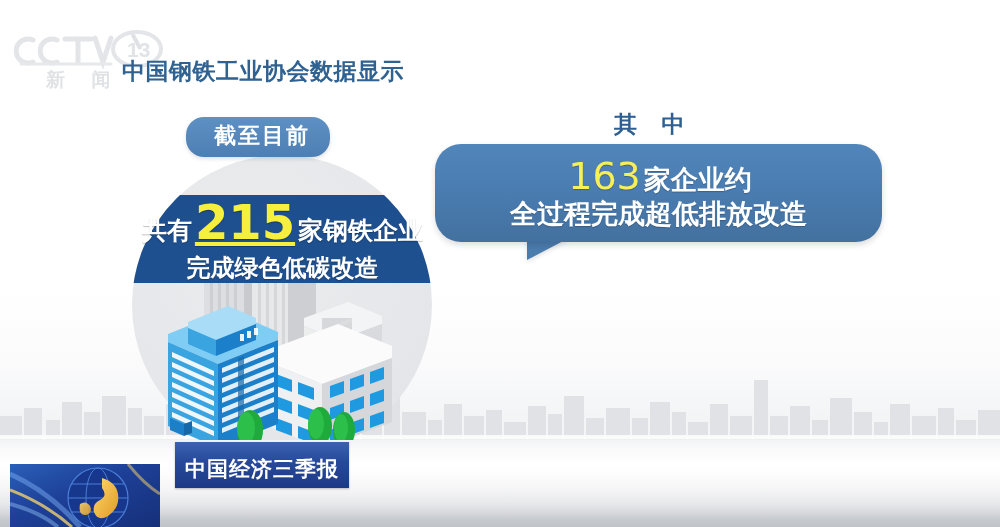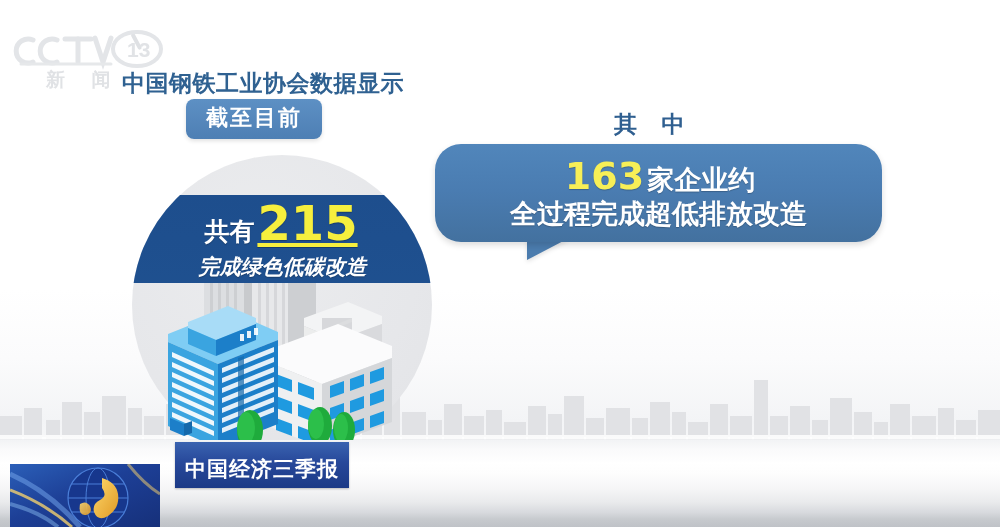--- a/index.html
+++ b/index.html
@@ -28,28 +28,28 @@
     position:absolute;left:132px;top:155px;width:300px;height:300px;border-radius:50%;
     background:radial-gradient(circle at 42% 32%, #ebecee 0%, #e6e7ea 60%, #e2e3e6 100%);
   }
 
   
   .logo{position:absolute;left:13px;top:24px;width:150px;height:70px;}
   .logo svg{display:block;}
 
   
   .head-line{
-    position:absolute;left:122px;top:68px;
+    position:absolute;left:122px;top:56px;
     font-size:23px;font-weight:700;color:#2f6191;letter-spacing:.5px;
     white-space:nowrap;
     text-shadow:0 1px 0 rgba(255,255,255,.9);
   }
   .pill{
-    position:absolute;left:186px;top:99px;
-    padding:4px 20px 6px 20px;border-radius:8px;
+    position:absolute;left:186px;top:117px;
+    padding:4px 20px 6px 28px;border-radius:18px;
     background:linear-gradient(180deg,#5d90c4 0%,#4e7fb4 100%);
     color:#ffffff;font-size:22px;font-weight:700;letter-spacing:2px;
     box-shadow:0 2px 4px rgba(0,0,0,.12);
     white-space:nowrap;
   }
 
   
   .navy-band{
     position:absolute;left:133px;top:195px;width:299px;height:88px;
     overflow:hidden;
@@ -62,21 +62,21 @@
   .navy-band .clip{
     position:absolute;left:0;top:0;width:299px;height:88px;overflow:hidden;
   }
   .band-text{
     position:absolute;left:0;top:0;width:299px;height:88px;
     display:flex;flex-direction:column;justify-content:center;align-items:center;
     color:#ffffff;font-weight:700;line-height:1.06;
     text-shadow:0 1px 1px rgba(0,0,0,.25);
   }
   .band-l1{font-size:25px;white-space:nowrap;display:flex;align-items:baseline;}
-  .band-l2{font-size:21px;white-space:nowrap;margin-top:9px;font-style:italic;}
+  .band-l2{font-size:24px;white-space:nowrap;margin-top:9px;}
   .num-yellow{color:#f6ef3e;font-size:48px;font-weight:800;line-height:1;padding:0 3px;
       font-family:"DejaVu Sans","Liberation Sans",sans-serif;text-decoration:underline;}
 
   
   .qizhong{
     position:absolute;left:614px;top:109px;
     font-size:23px;font-weight:700;color:#2f5f90;letter-spacing:9px;
     white-space:nowrap;
   }
 
@@ -95,21 +95,21 @@
     filter:drop-shadow(0 2px 2px rgba(0,0,0,.12));
   }
   .bubble-text{
     position:absolute;left:0;top:0;width:447px;height:98px;
     display:flex;flex-direction:column;justify-content:center;align-items:center;
     color:#ffffff;font-weight:700;line-height:1.04;
     text-shadow:0 1px 1px rgba(0,0,0,.22);
   }
   .bub-l1{font-size:27px;white-space:nowrap;display:flex;align-items:baseline;}
   .bub-l2{font-size:27px;white-space:nowrap;margin-top:5px;}
-  .num-yellow2{color:#f7ef57;font-size:38px;font-weight:700;line-height:1;padding:0 3px;
+  .num-yellow2{color:#f7ef57;font-size:38px;font-weight:400;line-height:1;padding:0 3px;
       font-family:"DejaVu Sans","Liberation Sans",sans-serif;}
 
   
   .buildings{position:absolute;left:152px;top:262px;width:290px;height:200px;}
   .buildings svg{display:block;}
 
   
   .lower{position:absolute;left:0;bottom:0;width:1000px;height:87px;}
   .lower-bg{
     position:absolute;left:0;top:22px;width:1000px;height:65px;
@@ -309,20 +309,21 @@
     </svg>
   </div>
 
   <div class="navy-band">
     <div class="clip">
       <div class="inner"></div>
       <div class="band-text">
         <div class="band-l1">
           <span>共有</span>
           <span class="num-yellow">215</span>
+          <span>家钢铁企业</span>
         </div>
         <div class="band-l2">完成绿色低碳改造</div>
       </div>
     </div>
   </div>
 
   <div class="logo">
     <svg viewBox="0 0 150 70" xmlns="http://www.w3.org/2000/svg" aria-hidden="true">
       <g fill="none" stroke="#e3e5e8" stroke-width="5" stroke-linecap="round">
         <path d="M20 16 A12 12 0 1 0 20 38"></path>

